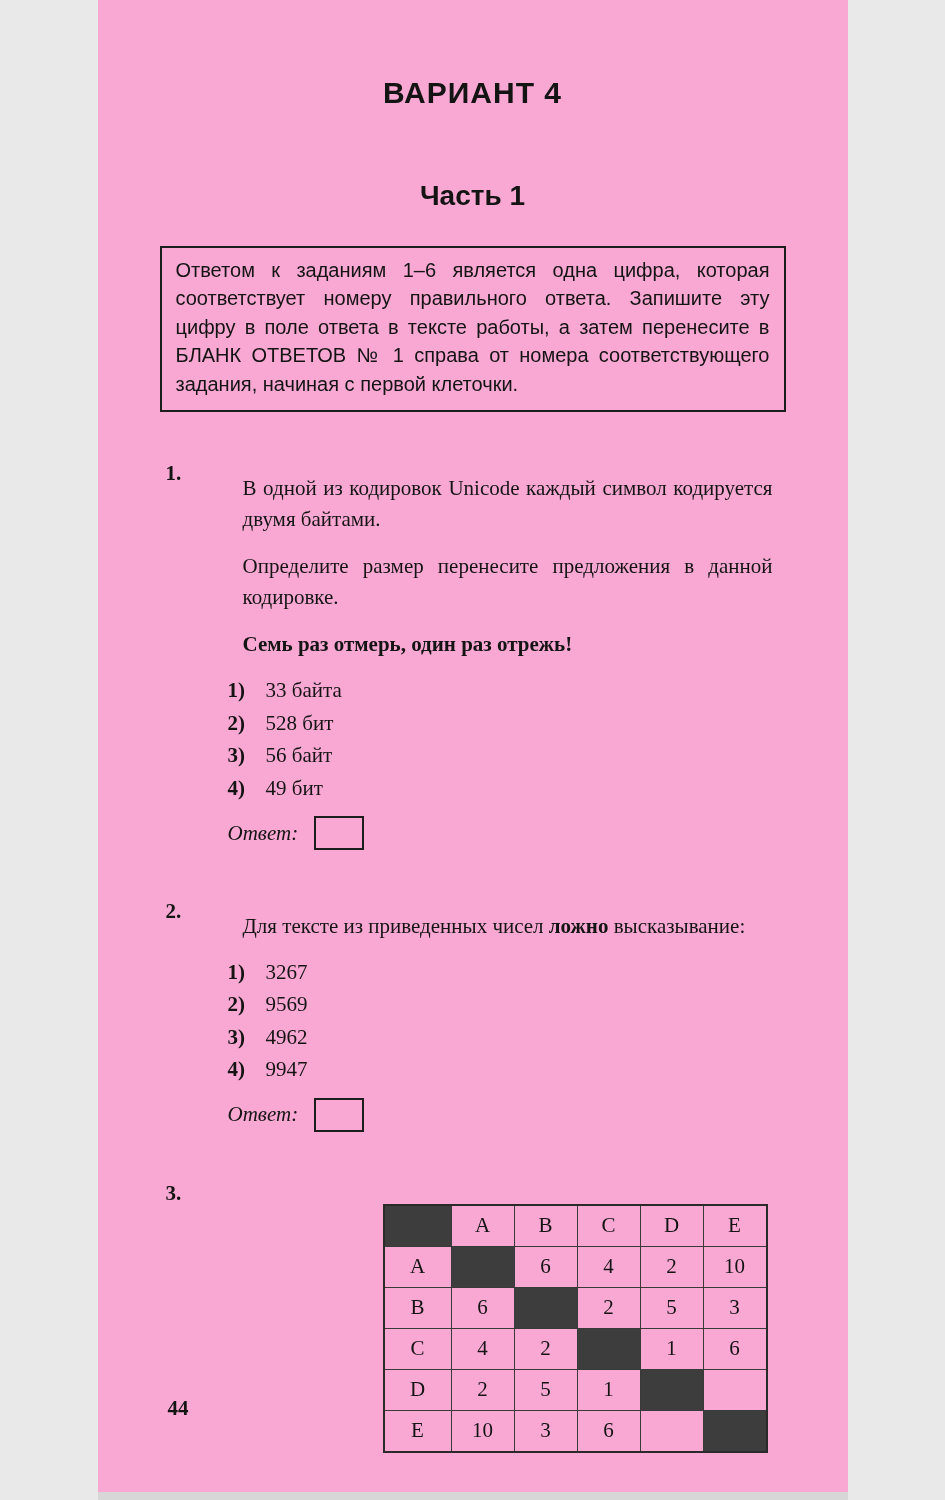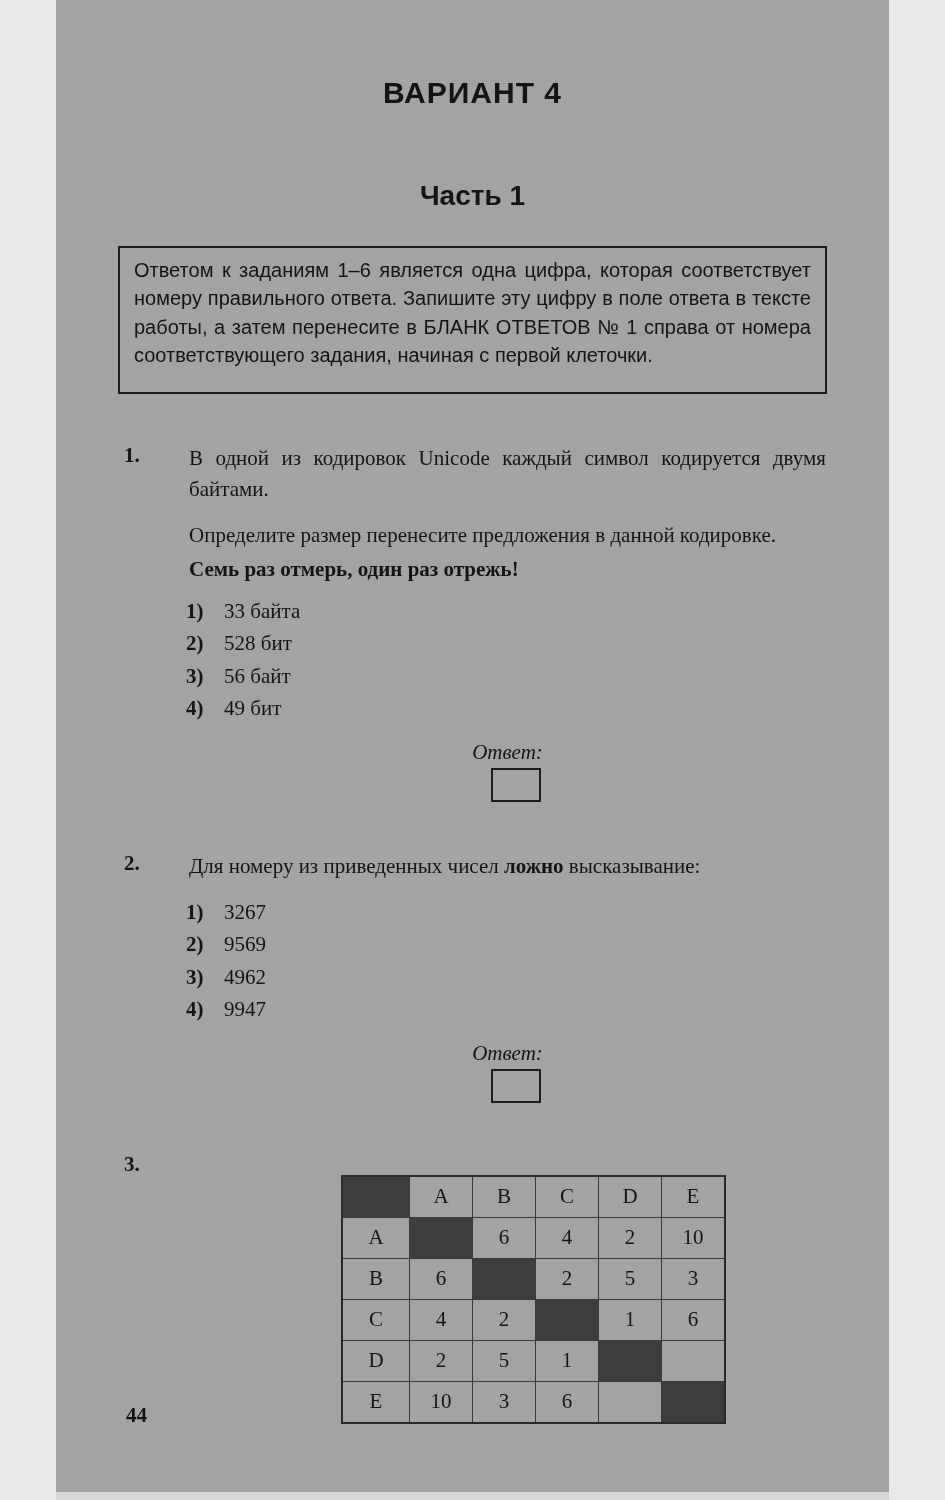--- a/index.html
+++ b/index.html
@@ -1,57 +1,57 @@
 <!DOCTYPE html>
 <html><head>
 <meta charset="utf-8">
 <style>
   html, body { margin:0; padding:0; background:#e9e9e9; }
   .page {
     position:relative;
-    width:833px; height:1500px;
+    width:750px; height:1500px;
     margin:0 auto;
-    background:#a3a3a3;
+    background:#f9a8d4;
     font-family:"Liberation Serif", serif;
     color:#141414;
     overflow:hidden;
   }
   .variant-title {
     margin:0; padding-top:76px;
     text-align:center;
     font-family:"Liberation Sans", sans-serif;
     font-size:30px; font-weight:bold; letter-spacing:1px;
   }
   .part-title {
     margin:70px 0 0 0;
     text-align:center;
     font-family:"Liberation Sans", sans-serif;
     font-size:28px; font-weight:bold;
   }
   .instruction-box {
     margin:34px 62px 0 62px;
     border:2px solid #1d1d1d;
-    padding:8px 14px 22px 14px;
+    padding:8px 14px 12px 14px;
     font-family:"Liberation Sans", sans-serif;
     font-size:20px; line-height:1.42;
     text-align:justify;
   }
   .question { display:flex; margin:46px 60px 0 68px; }
   .q-num {
     flex:none; width:62px;
     font-weight:bold; font-size:21px; line-height:1.5;
   }
   .q-body { flex:1; max-width:705px; font-size:21px; line-height:1.5; }
-  .q-body p { margin:3px; text-align:justify; }
+  .q-body p { margin:15px; text-align:justify; }
   .q-body p.gap-after { margin-bottom:14px; }
   .bold { font-weight:bold; }
   .options { margin-top:10px; }
   .option { display:flex; margin:1px 0; }
   .opt-num { flex:none; width:38px; font-weight:bold; }
-  .answer-row { margin-top:12px; display:flex; align-items:center;flex-direction:column; }
+  .answer-row { margin-top:12px; display:flex; align-items:center; }
   .answer-label { font-style:italic; }
   .answer-box {
     display:inline-block;
     width:46px; height:30px;
     border:2px solid #1d1d1d;
     margin-left:16px;
   }
   .dist-table {
     border-collapse:collapse;
     margin:26px 0 0 155px;
@@ -61,21 +61,21 @@
   .dist-table td {
     width:62px; height:40px;
     text-align:center; vertical-align:middle;
     border:1px solid #3a3a3a;
     padding:0;
   }
   .dist-table td.labelcol { width:66px; }
   .dist-table td.dark { background:#3d3d3d; }
   .page-number {
     position:absolute; left:70px; top:1396px;
-    font-weight:bold; font-size:21px;margin-top:7px;
+    font-weight:bold; font-size:21px;
   }
   .scan-edge {
     position:absolute; left:0; right:0; bottom:0; height:8px;
     background:#d7d7d7;
   }
 </style>
 </head>
 <body>
 
 <div class="page">
@@ -115,21 +115,21 @@
       <div class="answer-row">
         <span class="answer-label">Ответ:</span>
         <span class="answer-box"></span>
       </div>
     </div>
   </section>
 
   <section class="question">
     <div class="q-num">2.</div>
     <div class="q-body">
-      <p class="gap-after"><span>Для номеру из приведенных чисел </span><span class="bold">ложно</span><span> высказывание:</span></p>
+      <p class="gap-after"><span>Для тексте из приведенных чисел </span><span class="bold">ложно</span><span> высказывание:</span></p>
       <div class="options">
         <div class="option">
           <span class="opt-num">1)</span>
           <span class="opt-text">3267</span>
         </div>
         <div class="option">
           <span class="opt-num">2)</span>
           <span class="opt-text">9569</span>
         </div>
         <div class="option">

